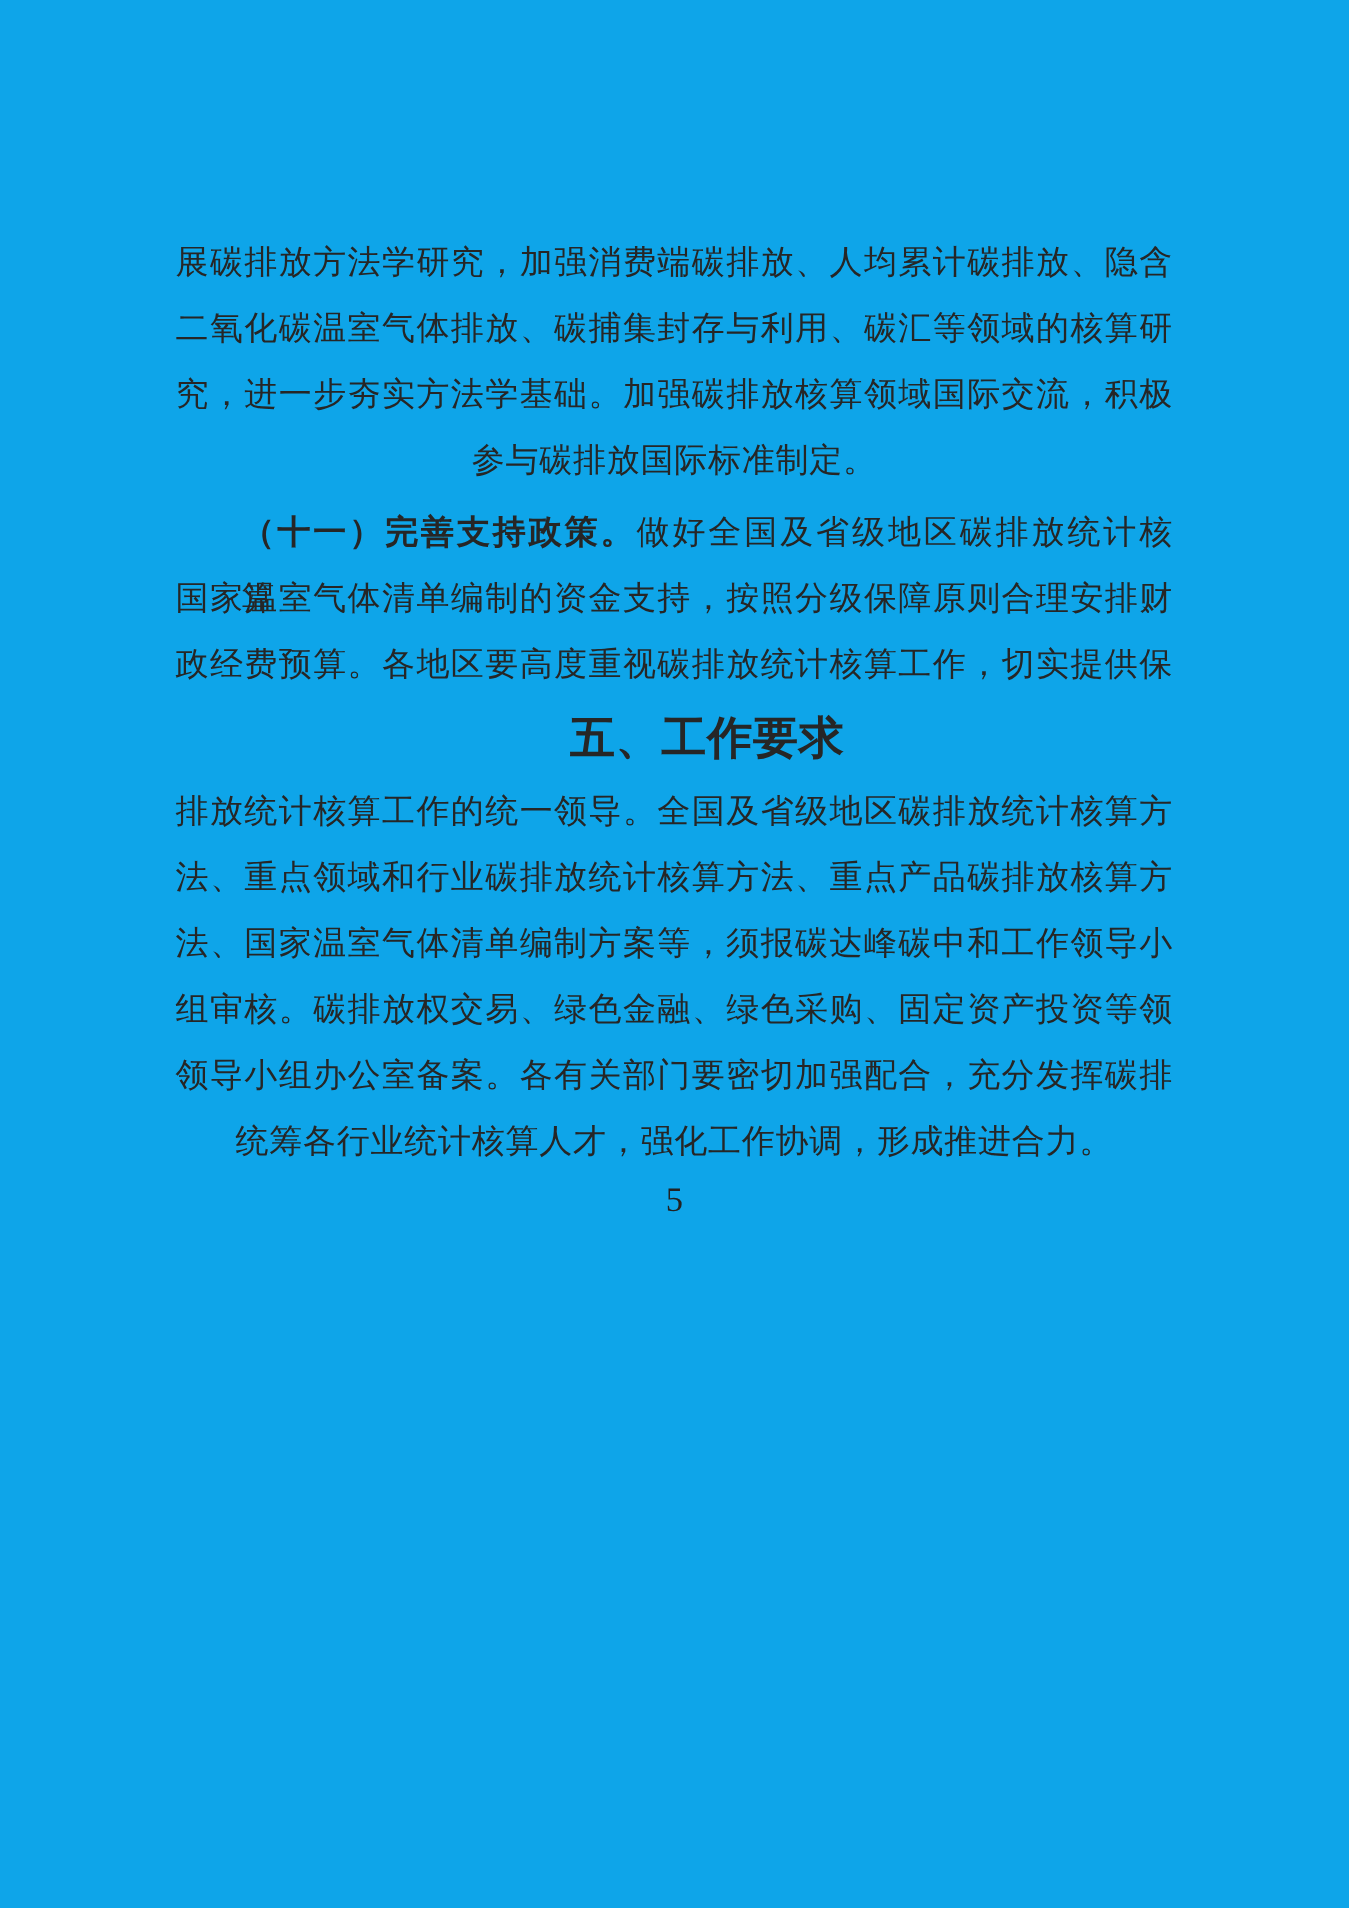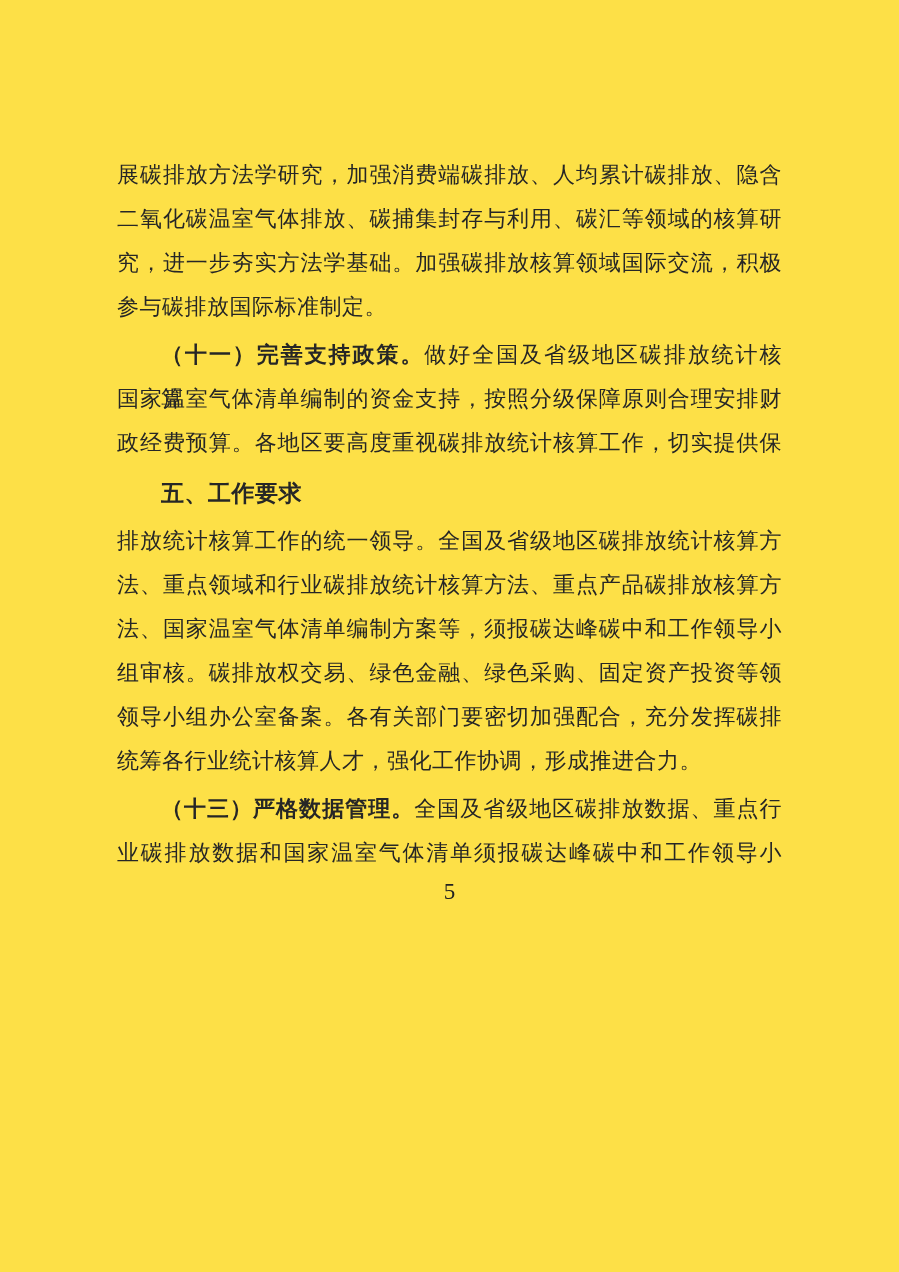--- a/index.html
+++ b/index.html
@@ -11,48 +11,48 @@
     width: 899px;
     height: 1272px;
     font-family: "Liberation Serif", "DejaVu Serif", serif;
     color: #262626;
     overflow: hidden;
   }
   .sheet {
     position: relative;
     width: 899px;
     height: 1272px;
-    background: #fde047;
+    background: #0ea5e9;
   }
   .text-column {
     margin-left: 117px;
     width: 665px;
     padding-top: 153px;
   }
   .block { margin: 0; }
   .block + .block { margin-top: 4px; }
   .block.heading { margin-top: 6px; }
   .line {
     height: 44px;
     line-height: 44px;
     font-size: 22px;
     letter-spacing: 0.5px;
-    text-align: left;
+    text-align: center;
   }
   .line.justify {
     text-align: justify;
     text-align-last: justify;
     text-justify: inter-character;
   }
   .line.indent { padding-left: 44px; }
   .emph {
     font-family: "Liberation Sans", "DejaVu Sans", sans-serif;
     font-weight: 700;
   }
-  .heading .line { font-size: 23px; }
+  .heading .line { font-size: 30px; }
   .page-number {
     margin-top: 4px;
     text-align: center;
     font-size: 23px;
     line-height: 26px;
     color: #222222;
   }
 </style>
 </head>
 <body>
@@ -75,19 +75,15 @@
         <div class="line indent"><span class="emph">五、工作要求</span></div>
       </div>
       <div class="block paragraph">
         <div class="line justify"><span>排放统计核算工作的统一领导。全国及省级地区碳排放统计核算方</span></div>
         <div class="line justify"><span>法、重点领域和行业碳排放统计核算方法、重点产品碳排放核算方</span></div>
         <div class="line justify"><span>法、国家温室气体清单编制方案等，须报碳达峰碳中和工作领导小</span></div>
         <div class="line justify"><span>组审核。碳排放权交易、绿色金融、绿色采购、固定资产投资等领</span></div>
         <div class="line justify"><span>领导小组办公室备案。各有关部门要密切加强配合，充分发挥碳排</span></div>
         <div class="line"><span>统筹各行业统计核算人才，强化工作协调，形成推进合力。</span></div>
       </div>
-      <div class="block paragraph">
-        <div class="line justify indent"><span class="emph">（十三）严格数据管理。</span><span>全国及省级地区碳排放数据、重点行</span></div>
-        <div class="line justify"><span>业碳排放数据和国家温室气体清单须报碳达峰碳中和工作领导小</span></div>
-      </div>
     </div>
   <div class="page-number">5</div>
 </div>
 
 </body></html>

